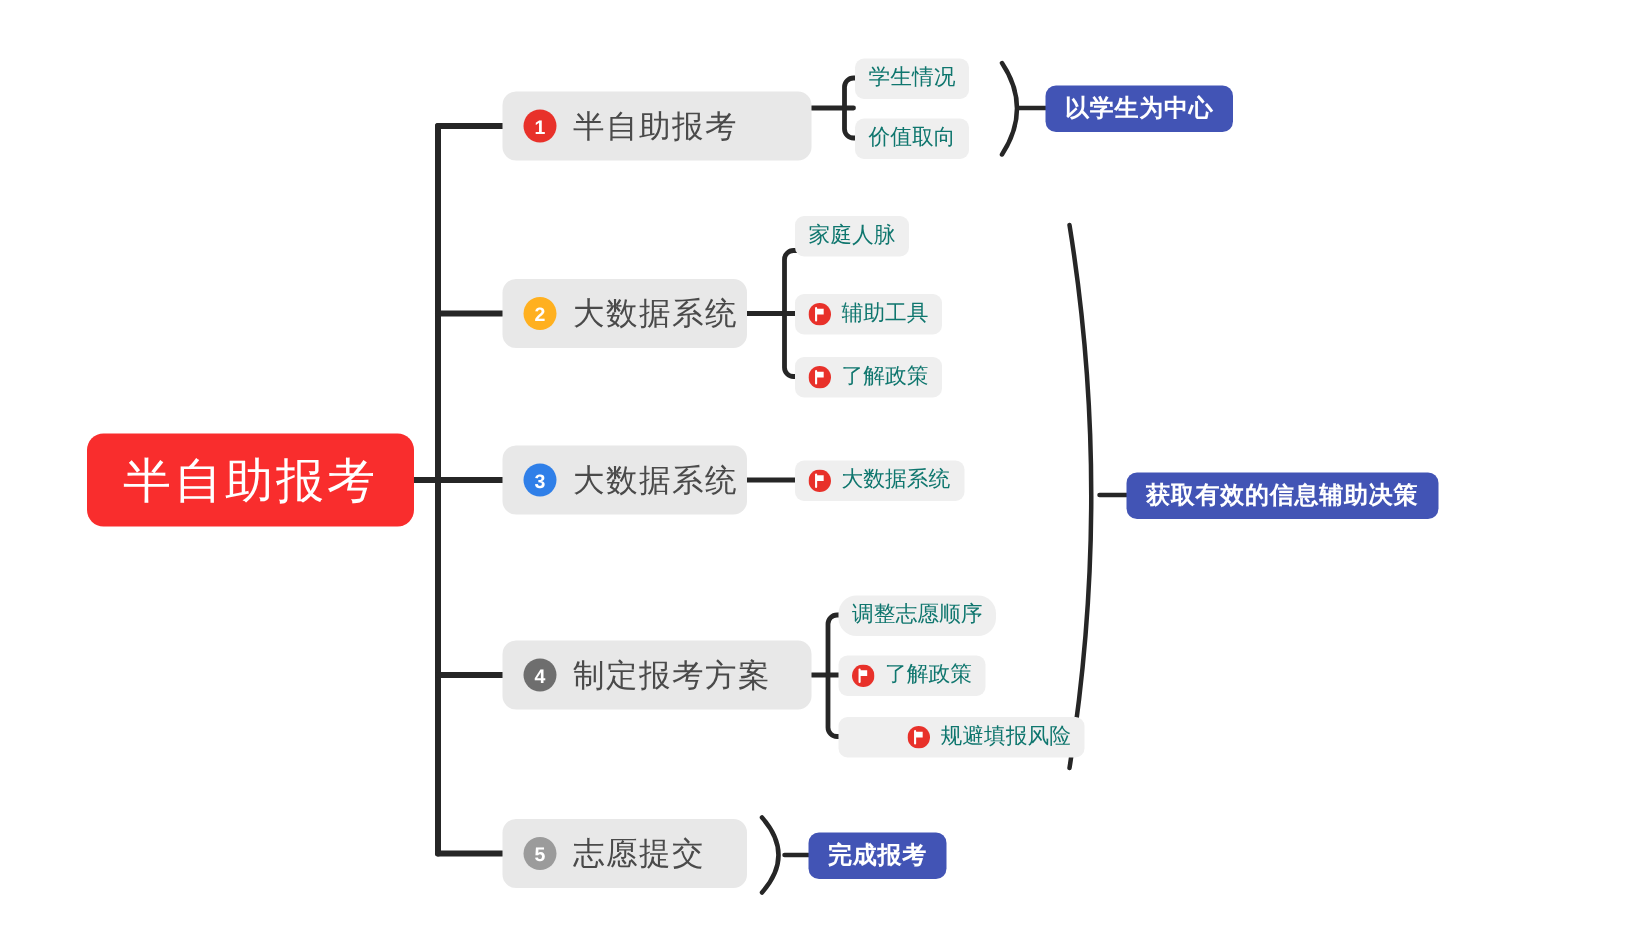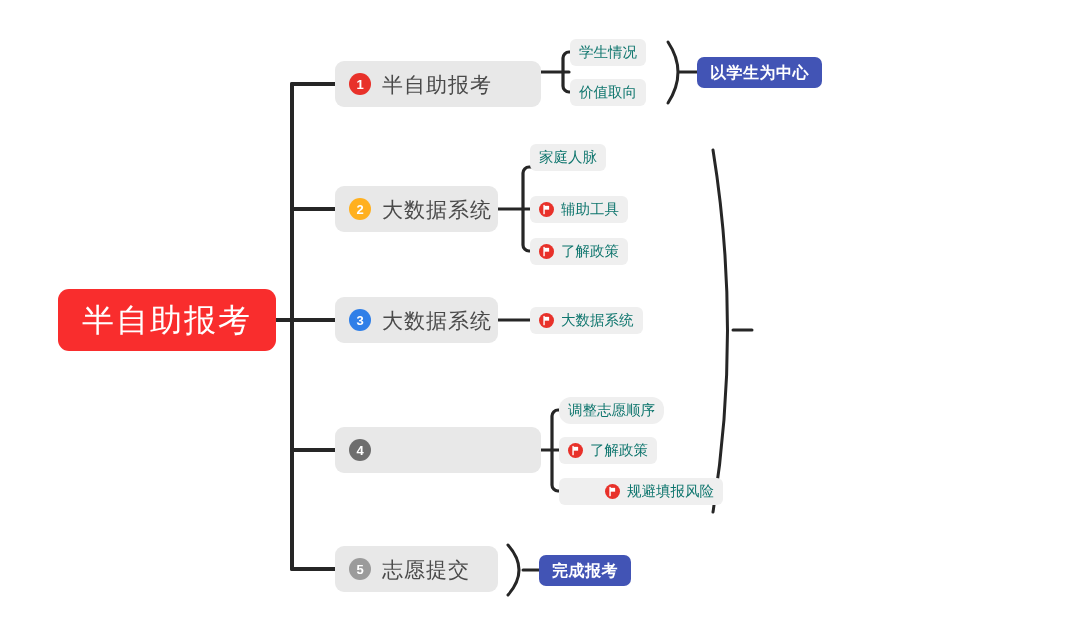--- a/index.html
+++ b/index.html
@@ -242,23 +242,27 @@
 
   <div class="sub-item" style="left:530px; top:307px;">
     <svg class="flag-icon" viewBox="0 0 16 16">
       <circle cx="8" cy="8" r="8" fill="#E8312A"></circle>
       <path d="M5.4 3.6 v8.8" stroke="#ffffff" stroke-width="1.5" stroke-linecap="round" fill="none"></path>
       <path d="M5.4 4.1 h5.4 v4.1 h-5.4 z" fill="#ffffff"></path>
     </svg>
     <span class="sub-label">大数据系统</span>
   </div>
 
+  <div class="pill" style="left:751px; top:315px;">
+    <span class="pill-label">获取有效的信息辅助决策</span>
+  </div>
 
   <div class="branch" style="left:335px; top:427px; width:206px;">
     <span class="num-badge" style="background:#6E6E6E;">4</span>
+    <span class="branch-label">制定报考方案</span>
   </div>
 
   <div class="sub-item" style="left:559px; top:397px;border-radius:12px;">
     <span class="sub-label">调整志愿顺序</span>
   </div>
   <div class="sub-item" style="left:559px; top:437px;">
     <svg class="flag-icon" viewBox="0 0 16 16">
       <circle cx="8" cy="8" r="8" fill="#E8312A"></circle>
       <path d="M5.4 3.6 v8.8" stroke="#ffffff" stroke-width="1.5" stroke-linecap="round" fill="none"></path>
       <path d="M5.4 4.1 h5.4 v4.1 h-5.4 z" fill="#ffffff"></path>

